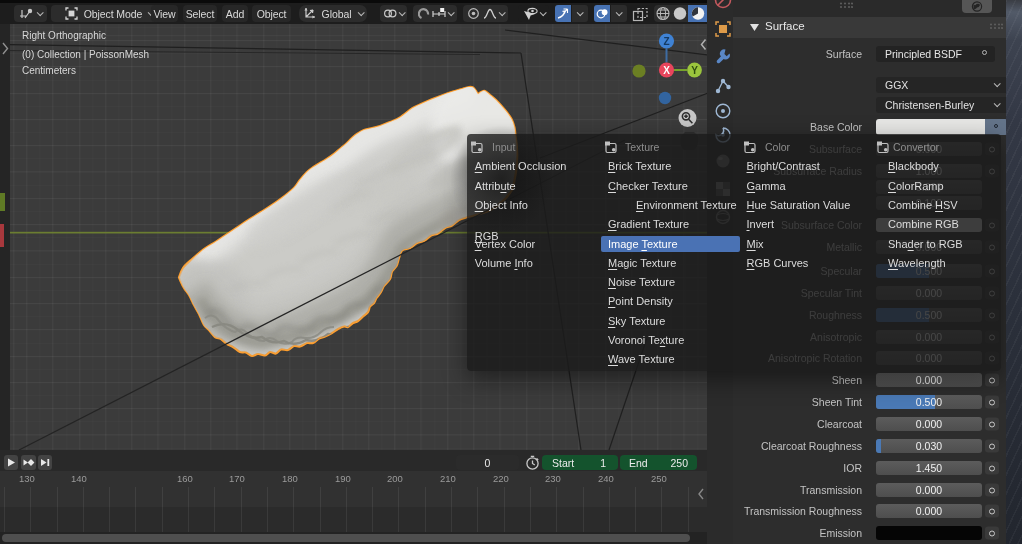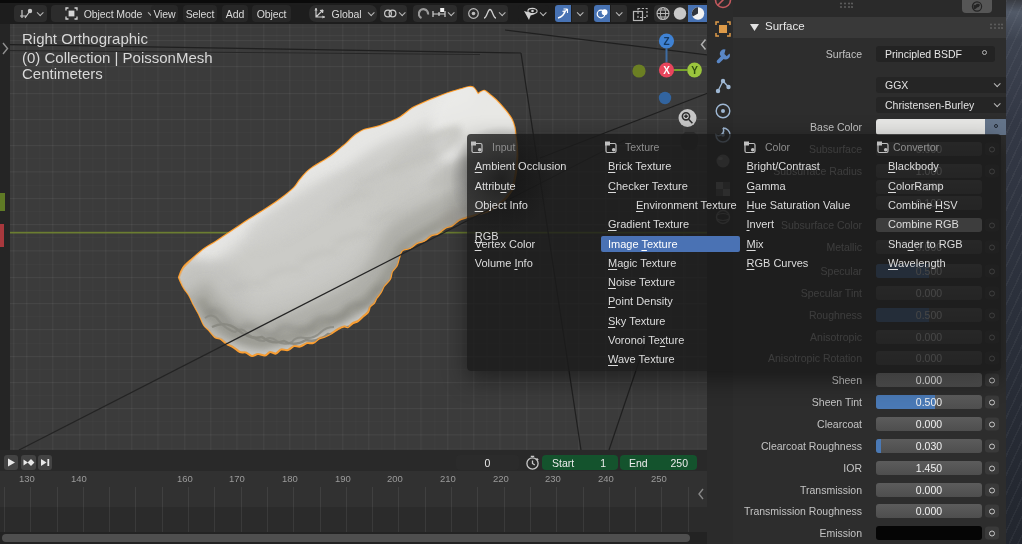--- a/index.html
+++ b/index.html
@@ -14,21 +14,21 @@
  transform:rotate(45deg) translateY(-1px);flex:none;}
 
 #lstrip{left:0;top:24px;width:10px;height:426px;background:#252525;}
 #vp{left:10px;top:24px;width:697px;height:426px;background:#3b3b3b;
  background-image:
   repeating-linear-gradient(to right, rgba(255,255,255,0.040) 0 1px, transparent 1px 26.3px),
   repeating-linear-gradient(to bottom, rgba(255,255,255,0.040) 0 1px, transparent 1px 26.3px),
   repeating-linear-gradient(to right, rgba(255,255,255,0.016) 0 1px, transparent 1px 13.15px),
   repeating-linear-gradient(to bottom, rgba(255,255,255,0.016) 0 1px, transparent 1px 13.15px);
  background-position:16.3px 16.1px,16.3px 16.1px,3.2px 3px,3.2px 3px;}
-.vtxt{color:#d8d8d8;font-size:15px;white-space:pre;}
+.vtxt{color:#d8d8d8;font-size:10px;white-space:pre;}
 
 #tl{left:0;top:450px;width:707px;height:94px;background:#2b2b2b;}
 .tbtn{background:#434343;border-radius:3px;top:5px;height:15px;}
 .tfield{background:#14532d;border-radius:4px;top:5px;height:15px;color:#ebebeb;font-size:10.5px;}
 
 #props{left:707px;top:0;width:299px;height:544px;background:#2d2d2d;}
 #tabs{left:0;top:0;width:26px;height:544px;background:#2b2b2b;}
 .plab{color:#c3c3c3;font-size:10.5px;right:144px;transform:translateY(-50%);white-space:nowrap;}
 .pfield{left:169px;width:106px;height:14px;transform:translateY(-50%);border-radius:3px;
  background:linear-gradient(#5c5c5c,#4e4e4e);color:#f1f1f1;font-size:10.5px;
@@ -71,21 +71,21 @@
         <rect x="3.6" y="3.6" width="5.8" height="5.8" fill="#d5d5d5"></rect>
       </svg>
       <span style="position:static;">Object Mode</span>
       <span class="chev" style="margin-left:6px;"></span>
     </div>
     <div class="pill" style="left:151px;width:27px;background:#272727;">View</div>
     <div class="pill" style="left:183px;width:34px;background:#272727;">Select</div>
     <div class="pill" style="left:222px;width:26px;background:#272727;">Add</div>
     <div class="pill" style="left:252px;width:39px;background:#272727;">Object</div>
 
-    <div class="pill" style="left:309px;width:68px;border-radius:7px;">
+    <div class="pill" style="left:299px;width:68px;border-radius:7px;">
       <svg width="14" height="13" viewBox="0 0 14 13" style="position:static;margin-right:5px;">
         <path d="M3 1 V10 H12 M3 10 L10 3 M10 3 l-3 0.5 M10 3 l-0.5 3" stroke="#cccccc" stroke-width="1.2" fill="none"></path>
         <path d="M3 1 l-1.6 2.6 h3.2 z M12 10 l-2.6 -1.6 v3.2 z" fill="#cccccc"></path>
       </svg>
       <span style="position:static;">Global</span>
       <span class="chev" style="margin-left:7px;"></span>
     </div>
 
     <div class="pill" style="left:380px;width:27px;">
       <svg width="15" height="13" viewBox="0 0 15 13" style="position:static;">

